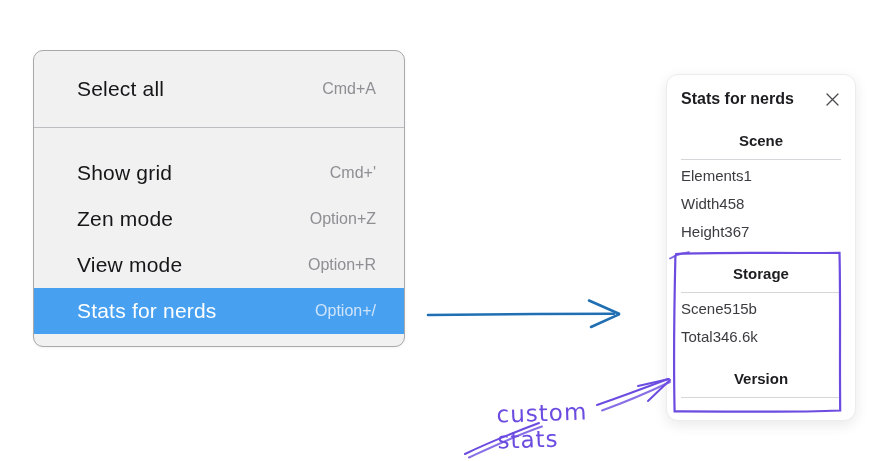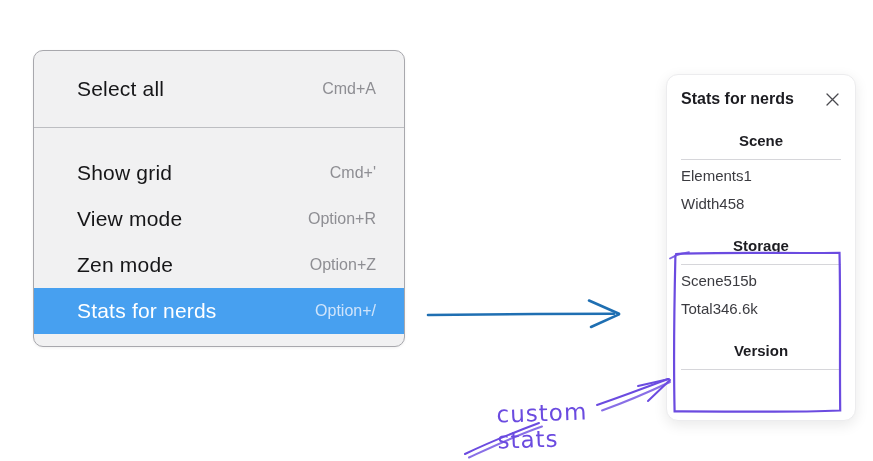--- a/index.html
+++ b/index.html
@@ -71,26 +71,26 @@
         <span class="mi-shortcut">Cmd+A</span>
       </div>
     </div>
     <div class="menu-divider"></div>
     <div class="menu-section-bottom">
       <div class="menu-item">
         <span class="mi-label">Show grid</span>
         <span class="mi-shortcut">Cmd+'</span>
       </div>
       <div class="menu-item">
+        <span class="mi-label">Zen mode</span>
+        <span class="mi-shortcut">Option+Z</span>
+      </div>
+      <div class="menu-item">
         <span class="mi-label">View mode</span>
         <span class="mi-shortcut">Option+R</span>
-      </div>
-      <div class="menu-item">
-        <span class="mi-label">Zen mode</span>
-        <span class="mi-shortcut">Option+Z</span>
       </div>
       <div class="menu-item highlighted">
         <span class="mi-label">Stats for nerds</span>
         <span class="mi-shortcut">Option+/</span>
       </div>
     </div>
   </div>
 
   <svg class="blue-arrow" width="205" height="36" viewBox="0 0 205 36">
     <path d="M4,19 C60,18.2 130,17.7 190,17.7" stroke="#1f6fb2" stroke-width="2.6" fill="none" stroke-linecap="round"></path>
@@ -111,20 +111,24 @@
     <div>
       <div class="sp-sec-header">Scene</div>
       <div class="sp-divider"></div>
       <div class="sp-row">
         <span>Elements</span>
         <span>1</span>
       </div>
       <div class="sp-row">
         <span>Width</span>
         <span>458</span>
+      </div>
+      <div class="sp-row">
+        <span>Height</span>
+        <span>367</span>
       </div>
     </div>
 
     <div>
       <div class="sp-sec-header tight">Storage</div>
       <div class="sp-divider"></div>
       <div class="sp-row">
         <span>Scene</span>
         <span>515b</span>
       </div>

